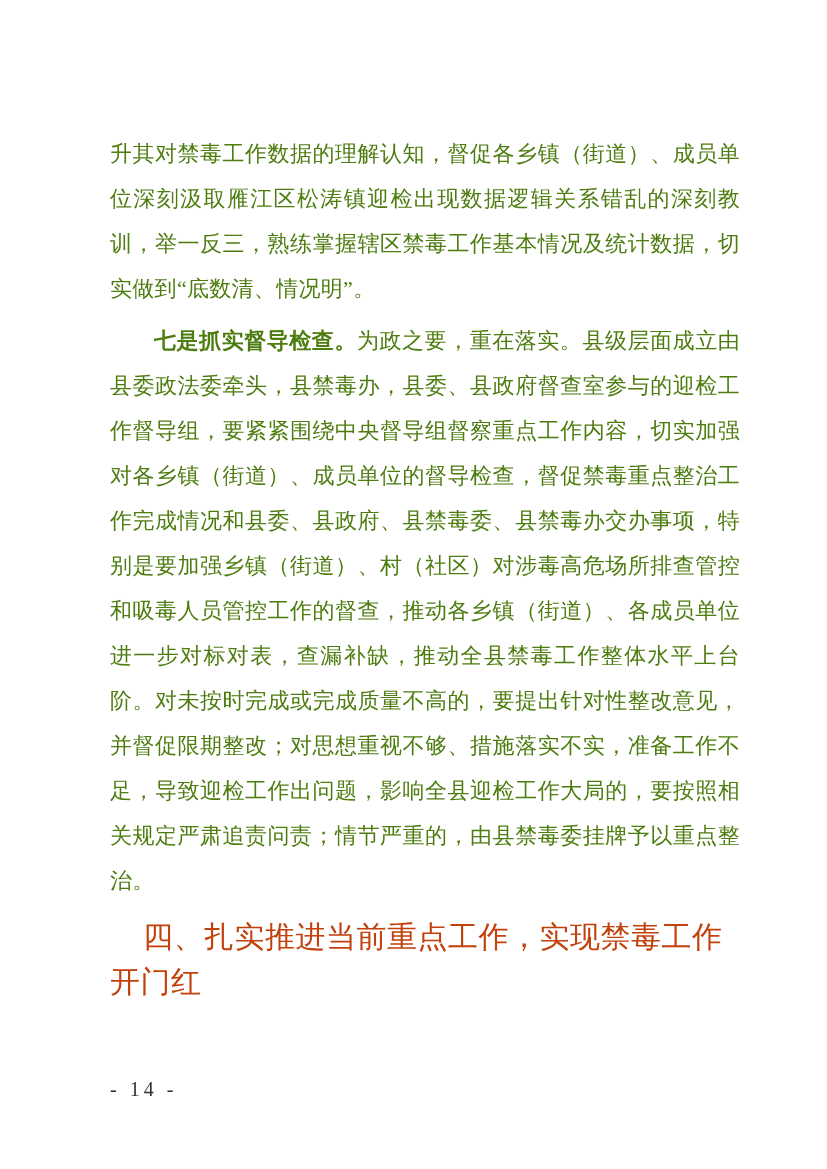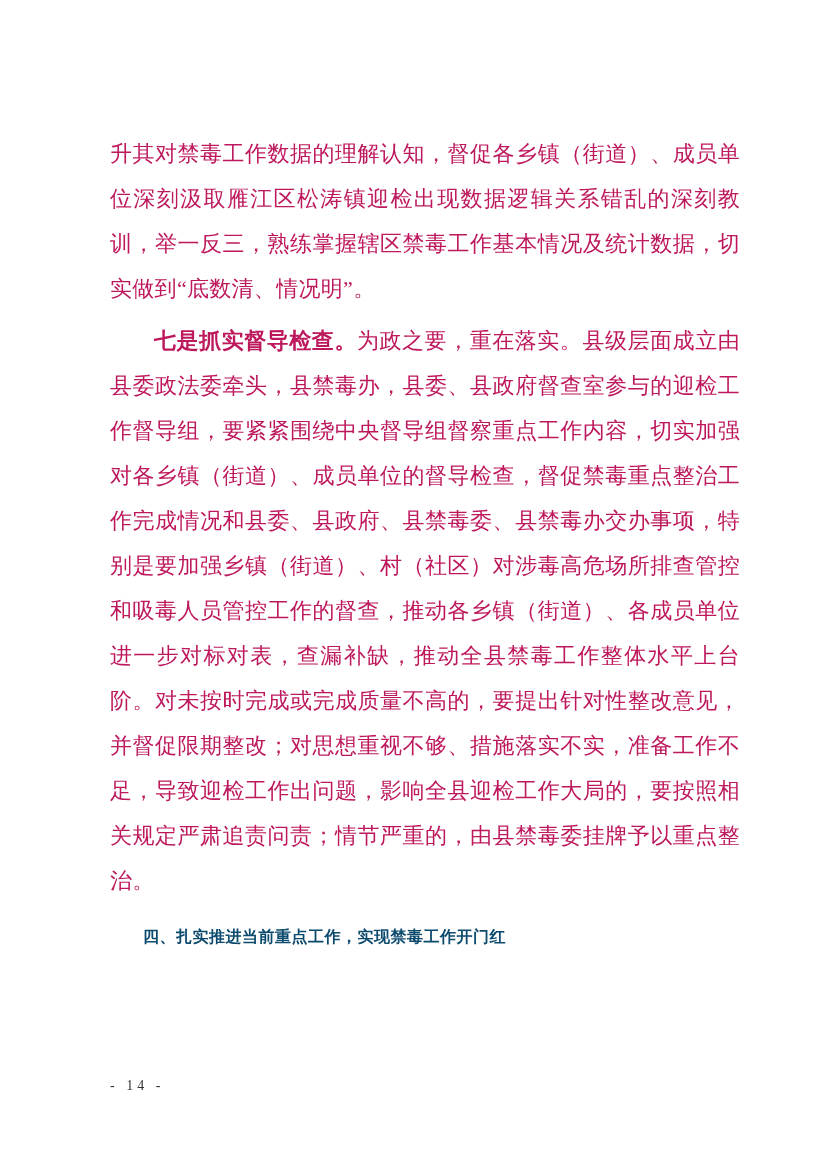--- a/index.html
+++ b/index.html
@@ -25,21 +25,21 @@
     top: 131px;
     width: 630px;
   }
 
   .para {
     font-size: 22px;
     line-height: 45px;
     text-align: justify;
     text-justify: inter-ideograph;
     letter-spacing: 0.3px;
-    color: #be185d;
+    color: #4d7c0f;
   }
 
   .para.indent {
     text-indent: 2em;
     font-family: Liberation Mono, monospace;
   }
 
   .para + .para,
   .para + .heading,
   .heading + .para {
@@ -49,34 +49,34 @@
   .lead-bold {
     font-weight: bold;
   }
 
   .tail-bold {
     font-weight: bold;
   }
 
   .heading {
     font-family: "Liberation Sans", "DejaVu Sans", sans-serif;
-    font-weight: bold;
-    font-size: 16px;
+    font-weight: normal;
+    font-size: 30px;
     line-height: 45px;
     text-indent: 33px;
-    color: #0c4a6e;
+    color: #c2410c;
     letter-spacing: 0.5px;
   }
 
   .page-footer {
     position: absolute;
     left: 110px;
     top: 1078px;
     font-family: "Liberation Serif", "DejaVu Serif", serif;
-    font-size: 14px;
+    font-size: 20px;
     color: #333333;
     letter-spacing: 4px;
   }
 </style>
 </head>
 <body>
 
 <div class="page">
 
   <div class="text-block">

